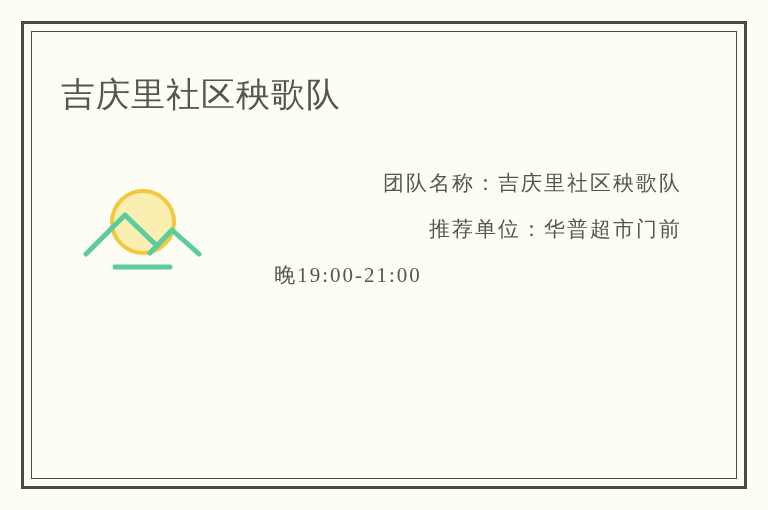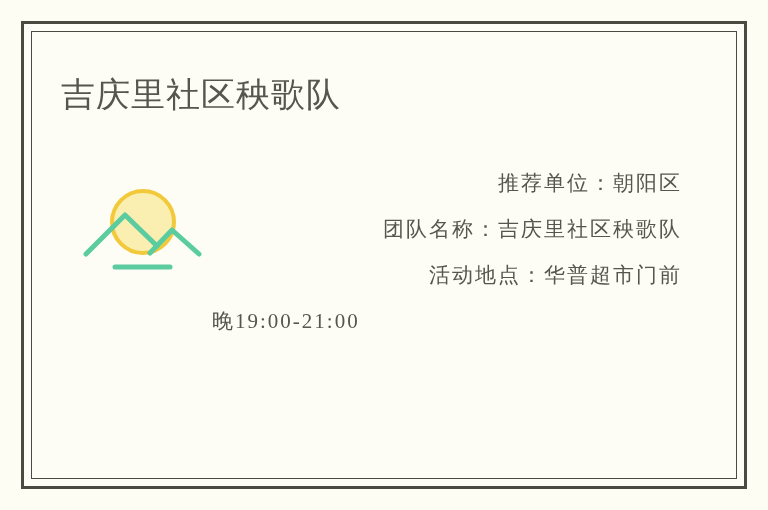--- a/index.html
+++ b/index.html
@@ -78,21 +78,21 @@
 
   .info-line {
     font-family: "Liberation Serif", "DejaVu Serif", serif;
     font-size: 21px;
     line-height: 46px;
     letter-spacing: 2px;
     white-space: nowrap;
     color: #56564c;
   }
   .info-line.is-wrap {
-    text-align: left;
+    text-align: center;
     padding-right: 198px;
   }
 </style>
 </head>
 <body>
 
 <div id="card">
   <div id="card-inner">
 
     <div id="page-title">吉庆里社区秧歌队</div>
@@ -106,21 +106,20 @@
 
           <polyline points="6,72 45,33 77,64" fill="none" stroke="#5bcca0" stroke-width="5" stroke-linecap="round" stroke-linejoin="round"></polyline>
 
           <polyline points="70,71 92,48 119,72" fill="none" stroke="#5bcca0" stroke-width="5" stroke-linecap="round" stroke-linejoin="round"></polyline>
 
           <line x1="35" y1="85" x2="90" y2="85" stroke="#5bcca0" stroke-width="5" stroke-linecap="round"></line>
         </svg>
       </div>
 
       <div id="info-block">
-        <div class="info-line">推荐单位：朝阳区</div>
         <div class="info-line">团队名称：吉庆里社区秧歌队</div>
-        <div class="info-line">活动地点：华普超市门前</div>
+        <div class="info-line">推荐单位：华普超市门前</div>
         <div class="info-line is-wrap">晚19:00-21:00</div>
       </div>
 
     </div>
   </div>
 </div>
 
 </body></html>

